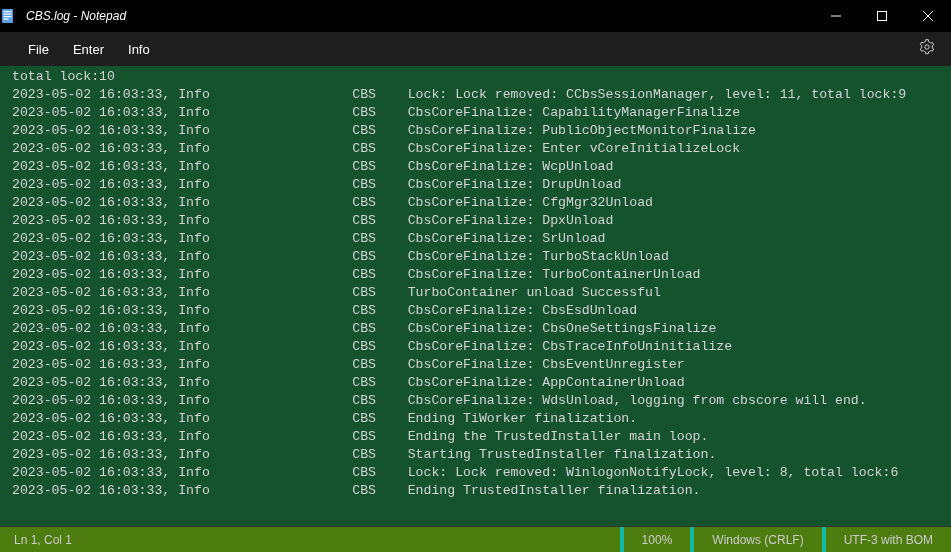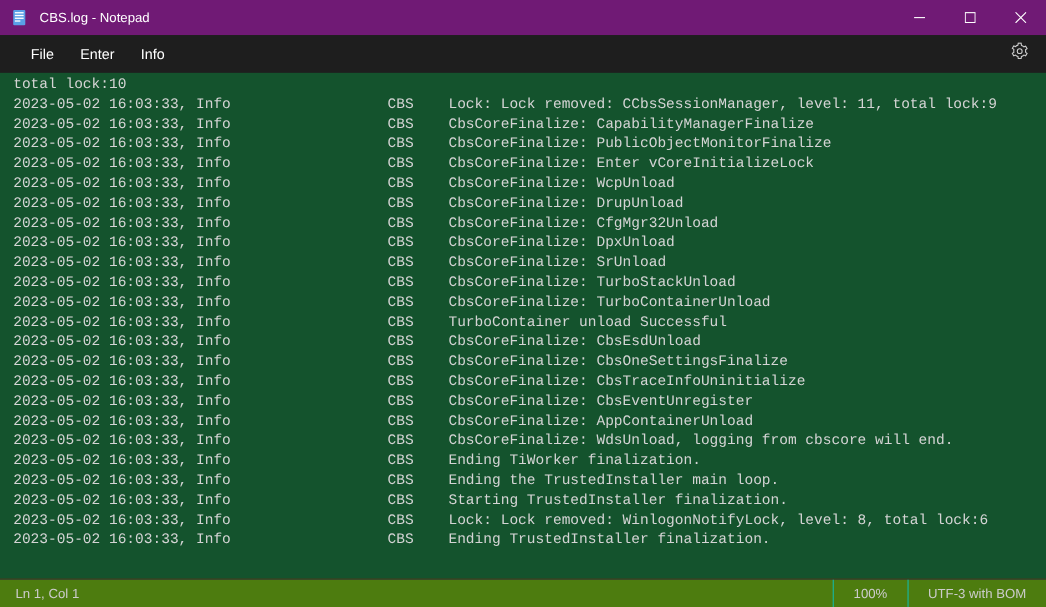--- a/index.html
+++ b/index.html
@@ -13,24 +13,24 @@
     background: #1e1e1e;
     font-family: "Segoe UI", Arial, sans-serif;
     color: #ffffff;
     overflow: hidden;
     display: flex;
     flex-direction: column;
   }
   
   .titlebar {
     height: 32px;
-    background: #701a75;
+    background: #000000;
     display: flex;
     align-items: center;
-    padding-left: 10px;
+    font-style: italic;
   }
   .titlebar-icon {
     width: 16px;
     height: 16px;
     margin-right: 10px;
     display: flex;
     align-items: center;
     justify-content: center;
   }
   .titlebar-title {
@@ -97,21 +97,21 @@
     align-items: center;
     font-size: 12px;
     color: #cccccc;
   }
   .status-left {
     padding-left: 14px;
     flex: 1;
   }
   .status-cell {
     padding: 0 18px;
-    border-left: 1px solid #14b8a6;
+    border-left: 4px solid #14b8a6;
     height: 100%;
     display: flex;
     align-items: center;
     white-space: nowrap;
   }
 </style>
 </head>
 <body>
 
 <div class="titlebar">
@@ -157,14 +157,15 @@
       </svg>
     </span>
   </div>
 </div>
 
 <div class="content" id="content"><div>total lock:10</div><div>2023-05-02 16:03:33, Info                  CBS    Lock: Lock removed: CCbsSessionManager, level: 11, total lock:9</div><div>2023-05-02 16:03:33, Info                  CBS    CbsCoreFinalize: CapabilityManagerFinalize</div><div>2023-05-02 16:03:33, Info                  CBS    CbsCoreFinalize: PublicObjectMonitorFinalize</div><div>2023-05-02 16:03:33, Info                  CBS    CbsCoreFinalize: Enter vCoreInitializeLock</div><div>2023-05-02 16:03:33, Info                  CBS    CbsCoreFinalize: WcpUnload</div><div>2023-05-02 16:03:33, Info                  CBS    CbsCoreFinalize: DrupUnload</div><div>2023-05-02 16:03:33, Info                  CBS    CbsCoreFinalize: CfgMgr32Unload</div><div>2023-05-02 16:03:33, Info                  CBS    CbsCoreFinalize: DpxUnload</div><div>2023-05-02 16:03:33, Info                  CBS    CbsCoreFinalize: SrUnload</div><div>2023-05-02 16:03:33, Info                  CBS    CbsCoreFinalize: TurboStackUnload</div><div>2023-05-02 16:03:33, Info                  CBS    CbsCoreFinalize: TurboContainerUnload</div><div>2023-05-02 16:03:33, Info                  CBS    TurboContainer unload Successful</div><div>2023-05-02 16:03:33, Info                  CBS    CbsCoreFinalize: CbsEsdUnload</div><div>2023-05-02 16:03:33, Info                  CBS    CbsCoreFinalize: CbsOneSettingsFinalize</div><div>2023-05-02 16:03:33, Info                  CBS    CbsCoreFinalize: CbsTraceInfoUninitialize</div><div>2023-05-02 16:03:33, Info                  CBS    CbsCoreFinalize: CbsEventUnregister</div><div>2023-05-02 16:03:33, Info                  CBS    CbsCoreFinalize: AppContainerUnload</div><div>2023-05-02 16:03:33, Info                  CBS    CbsCoreFinalize: WdsUnload, logging from cbscore will end.</div><div>2023-05-02 16:03:33, Info                  CBS    Ending TiWorker finalization.</div><div>2023-05-02 16:03:33, Info                  CBS    Ending the TrustedInstaller main loop.</div><div>2023-05-02 16:03:33, Info                  CBS    Starting TrustedInstaller finalization.</div><div>2023-05-02 16:03:33, Info                  CBS    Lock: Lock removed: WinlogonNotifyLock, level: 8, total lock:6</div><div>2023-05-02 16:03:33, Info                  CBS    Ending TrustedInstaller finalization.</div></div>
 
 <div class="statusbar">
   <div class="status-left">Ln 1, Col 1</div>
   <div class="status-cell">100%</div>
+  <div class="status-cell">Windows (CRLF)</div>
   <div class="status-cell">UTF-3 with BOM</div>
 </div>
 
 </body></html>

